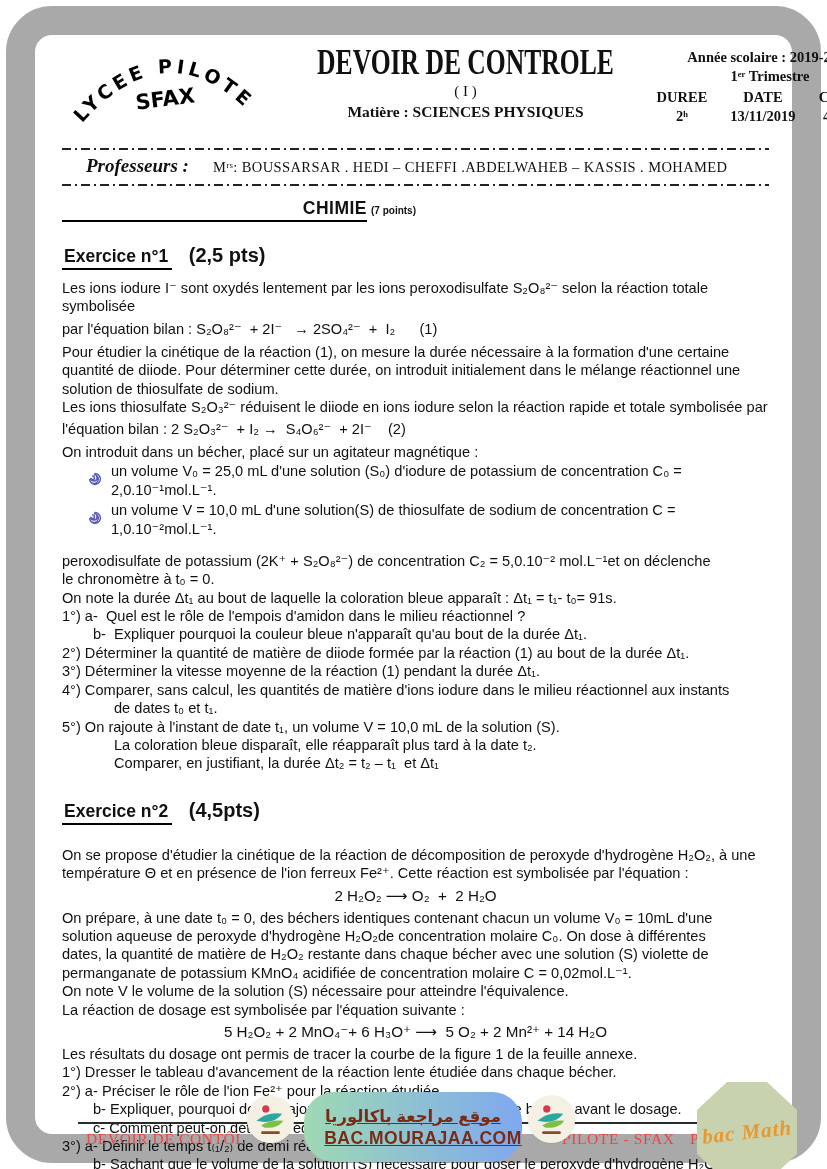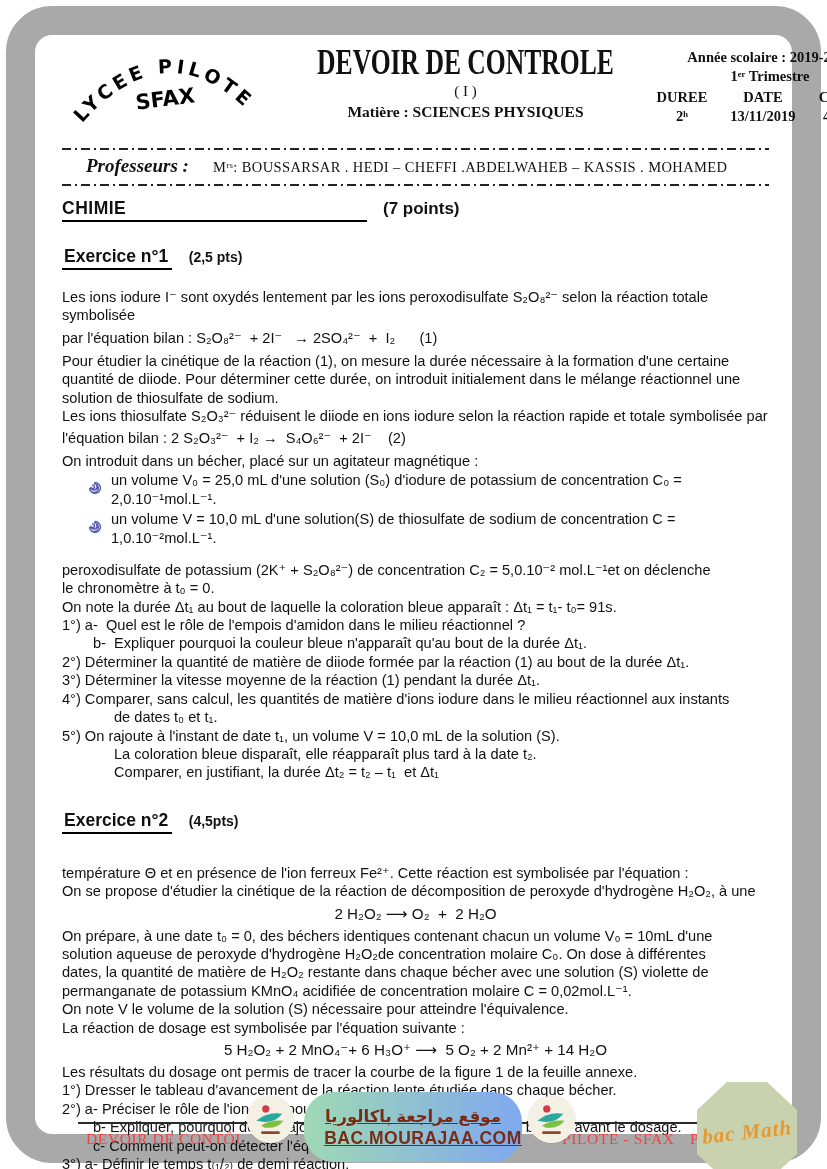--- a/index.html
+++ b/index.html
@@ -26,29 +26,29 @@
 
   
   .prof-strip{margin-top:8px;}
   .dashdot{height:2px;background:repeating-linear-gradient(90deg,#222 0 9px,transparent 9px 13px,#222 13px 15px,transparent 15px 19px);}
   .prof-row{display:flex;align-items:baseline;gap:24px;padding:5px 8px 7px 8px;}
   .prof-label{font-family:"Liberation Serif","DejaVu Serif",serif;font-style:italic;font-weight:700;font-size:19px;margin-left:16px;}
   .prof-names{font-family:"Liberation Serif","DejaVu Serif",serif;font-size:14.5px;letter-spacing:.4px;}
 
   
   .chimie-row{margin-top:12px;display:flex;align-items:baseline;}
-  .chimie-underlined{border-bottom:2.5px solid #000;width:305px;
+  .chimie-underlined{border-bottom:2.5px solid #000;width:305px;text-align:right;
        font-weight:700;font-size:17.5px;letter-spacing:.5px;padding-bottom:1px;}
-  .chimie-pts{font-weight:700;font-size:17px;margin-left:16px;}
+  .chimie-pts{font-weight:700;font-size:10px;margin-left:4px;}
   .ex-head{margin-top:14px;margin-bottom:4px;}
   .ex-title{display:inline-block;border-bottom:2.5px solid #000;font-weight:700;font-size:17.5px;padding:0 4px 1px 2px;margin-top:10px;}
-  .ex-pts{font-weight:700;font-size:14px;margin-left:12px;}
-
-  
-  .body-blocks{font-size:14.6px;margin-top:18px;}
+  .ex-pts{font-weight:700;font-size:20px;margin-left:12px;}
+
+  
+  .body-blocks{font-size:14.6px;margin-top:9px;}
   .bl{white-space:pre-wrap;}
   .bl span{display:inline;}
   .bl-line,.bl-qi1,.bl-qi2,.bl-qi2b{line-height:18.4px;min-height:18.4px;}
   .bl-eq{line-height:27px;min-height:27px;}
   .bl-center{line-height:26px;min-height:26px;text-align:center;font-size:15.2px;}
   .bl-gap{height:12px;}
   .bl-qi1{padding-left:31px;}
   .bl-qi2{padding-left:52px;}
   .bl-bullet{line-height:19.5px;min-height:19.5px;padding-left:26px;display:flex;align-items:center;gap:9px;}
   .spiral{width:14px;height:14px;flex:0 0 14px;display:inline-block;}
@@ -160,22 +160,22 @@
         <div class="bl bl-qi2"><span>La coloration bleue disparaît, elle réapparaît plus tard à la date t₂.</span></div>
         <div class="bl bl-qi2"><span>Comparer, en justifiant, la durée Δt₂ = t₂ – t₁  et Δt₁</span></div>
       </div>
 
     <div class="ex-head" style="margin-top:18px;">
       <span class="ex-title">Exercice n°2</span>
       <span class="ex-pts">(4,5pts)</span>
     </div>
     <div class="body-blocks">
         <div class="bl bl-gap"><span></span></div>
+        <div class="bl bl-line"><span>On se propose d'étudier la cinétique de la réaction de décomposition de peroxyde d'hydrogène H₂O₂, à une</span></div>
         <div class="bl bl-line"><span>température Θ et en présence de l'ion ferreux Fe²⁺. Cette réaction est symbolisée par l'équation :</span></div>
-        <div class="bl bl-line"><span>On se propose d'étudier la cinétique de la réaction de décomposition de peroxyde d'hydrogène H₂O₂, à une</span></div>
         <div class="bl bl-center"><span>2 H₂O₂ ⟶ O₂  +  2 H₂O</span></div>
         <div class="bl bl-line"><span>On prépare, à une date t₀ = 0, des béchers identiques contenant chacun un volume V₀ = 10mL d'une</span></div>
         <div class="bl bl-line"><span>solution aqueuse de peroxyde d'hydrogène H₂O₂de concentration molaire C₀. On dose à différentes</span></div>
         <div class="bl bl-line"><span>dates, la quantité de matière de H₂O₂ restante dans chaque bécher avec une solution (S) violette de</span></div>
         <div class="bl bl-line"><span>permanganate de potassium KMnO₄ acidifiée de concentration molaire C = 0,02mol.L⁻¹.</span></div>
         <div class="bl bl-line"><span>On note V le volume de la solution (S) nécessaire pour atteindre l'équivalence.</span></div>
         <div class="bl bl-line"><span>La réaction de dosage est symbolisée par l'équation suivante :</span></div>
         <div class="bl bl-center"><span>5 H₂O₂ + 2 MnO₄⁻+ 6 H₃O⁺ ⟶  5 O₂ + 2 Mn²⁺ + 14 H₂O</span></div>
         <div class="bl bl-line"><span>Les résultats du dosage ont permis de tracer la courbe de la figure 1 de la feuille annexe.</span></div>
         <div class="bl bl-line"><span>1°) Dresser le tableau d'avancement de la réaction lente étudiée dans chaque bécher.</span></div>

